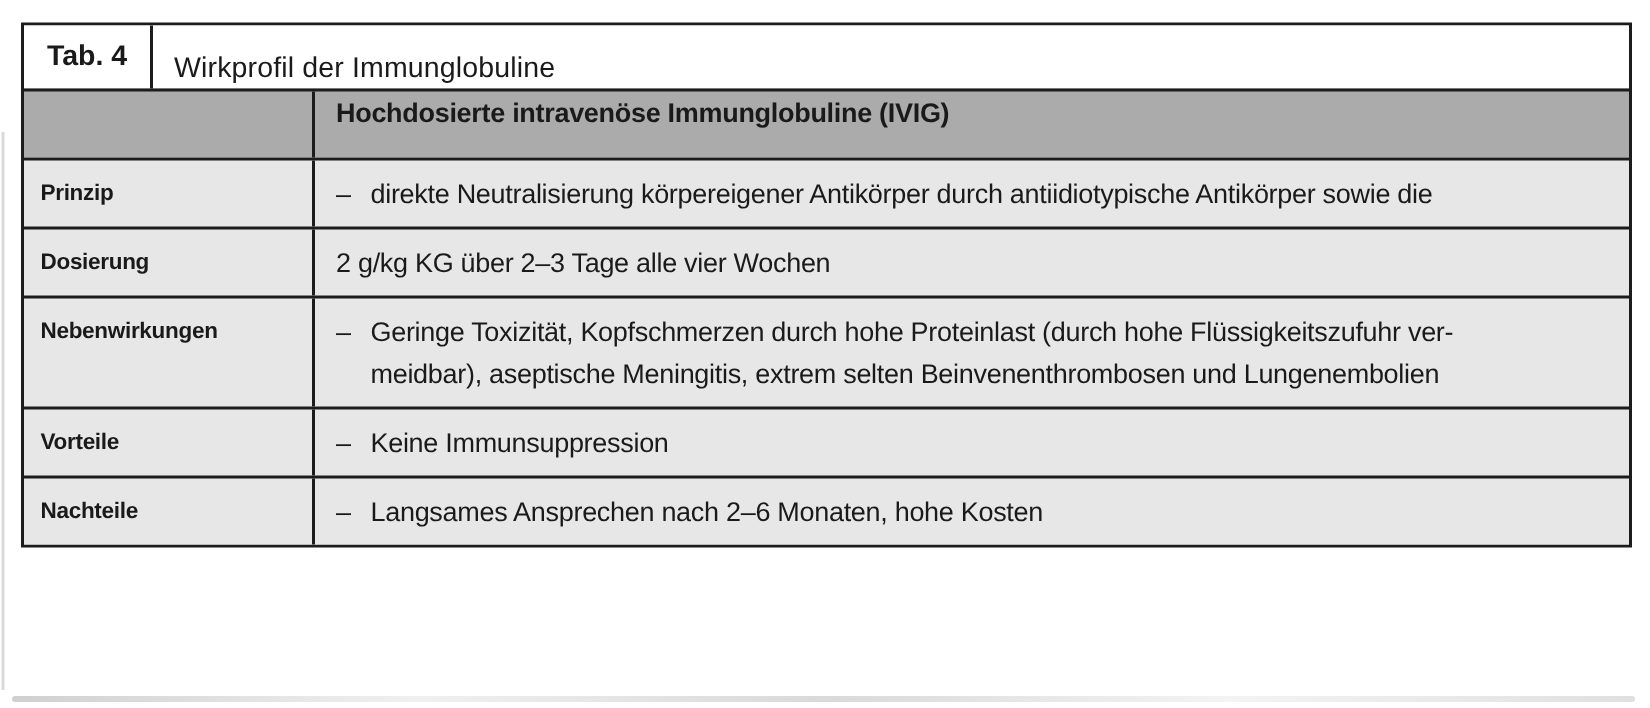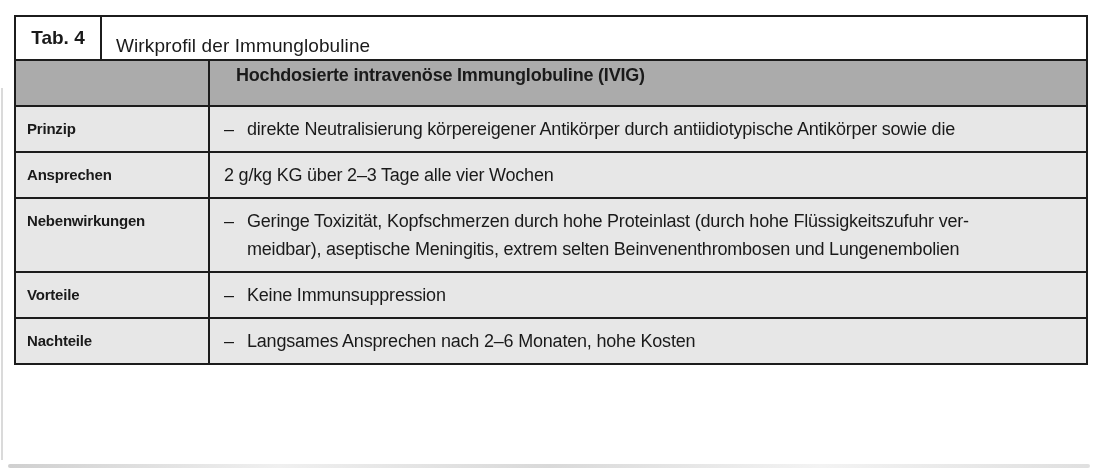--- a/index.html
+++ b/index.html
@@ -61,21 +61,21 @@
   }
   .cell-content {
     flex: 1;
     padding: 8px 14px 8px 14px;
     font-size: 18px; line-height: 28px;
     letter-spacing: -0.2px;
   }
   .row-header .cell-content {
     display: flex; align-items: center;
     font-weight: 700;
-    padding-top: 0; padding-bottom: 16px; margin-left: 12px;
+    padding-top: 0; padding-bottom: 16px;
   }
   .intro { margin: 0 0 10px 0; }
   .bullet { display: flex; }
   .bullet .dash { flex: 0 0 23px; }
   .bullet .bullet-text { flex: 1; }
   .line { display: block; }
 
   
   .artifact-left {
     position: absolute; left: 1px; top: 88px;
@@ -120,21 +120,21 @@
         <div class="bullet">
           <span class="dash">–</span>
           <span class="bullet-text">
             <span class="line">direkte Neutralisierung körpereigener Antikörper durch antiidiotypische Antikörper sowie die</span>
           </span>
         </div>
       </div>
     </div>
 
     <div class="trow row-body">
-      <div class="cell-label">Ansprechen</div>
+      <div class="cell-label">Dosierung</div>
       <div class="cell-content">
         <span>2 g/kg KG über 2–3 Tage alle vier Wochen</span>
       </div>
     </div>
 
     <div class="trow row-body">
       <div class="cell-label">Nebenwirkungen</div>
       <div class="cell-content">
         <div class="bullet">
           <span class="dash">–</span>

